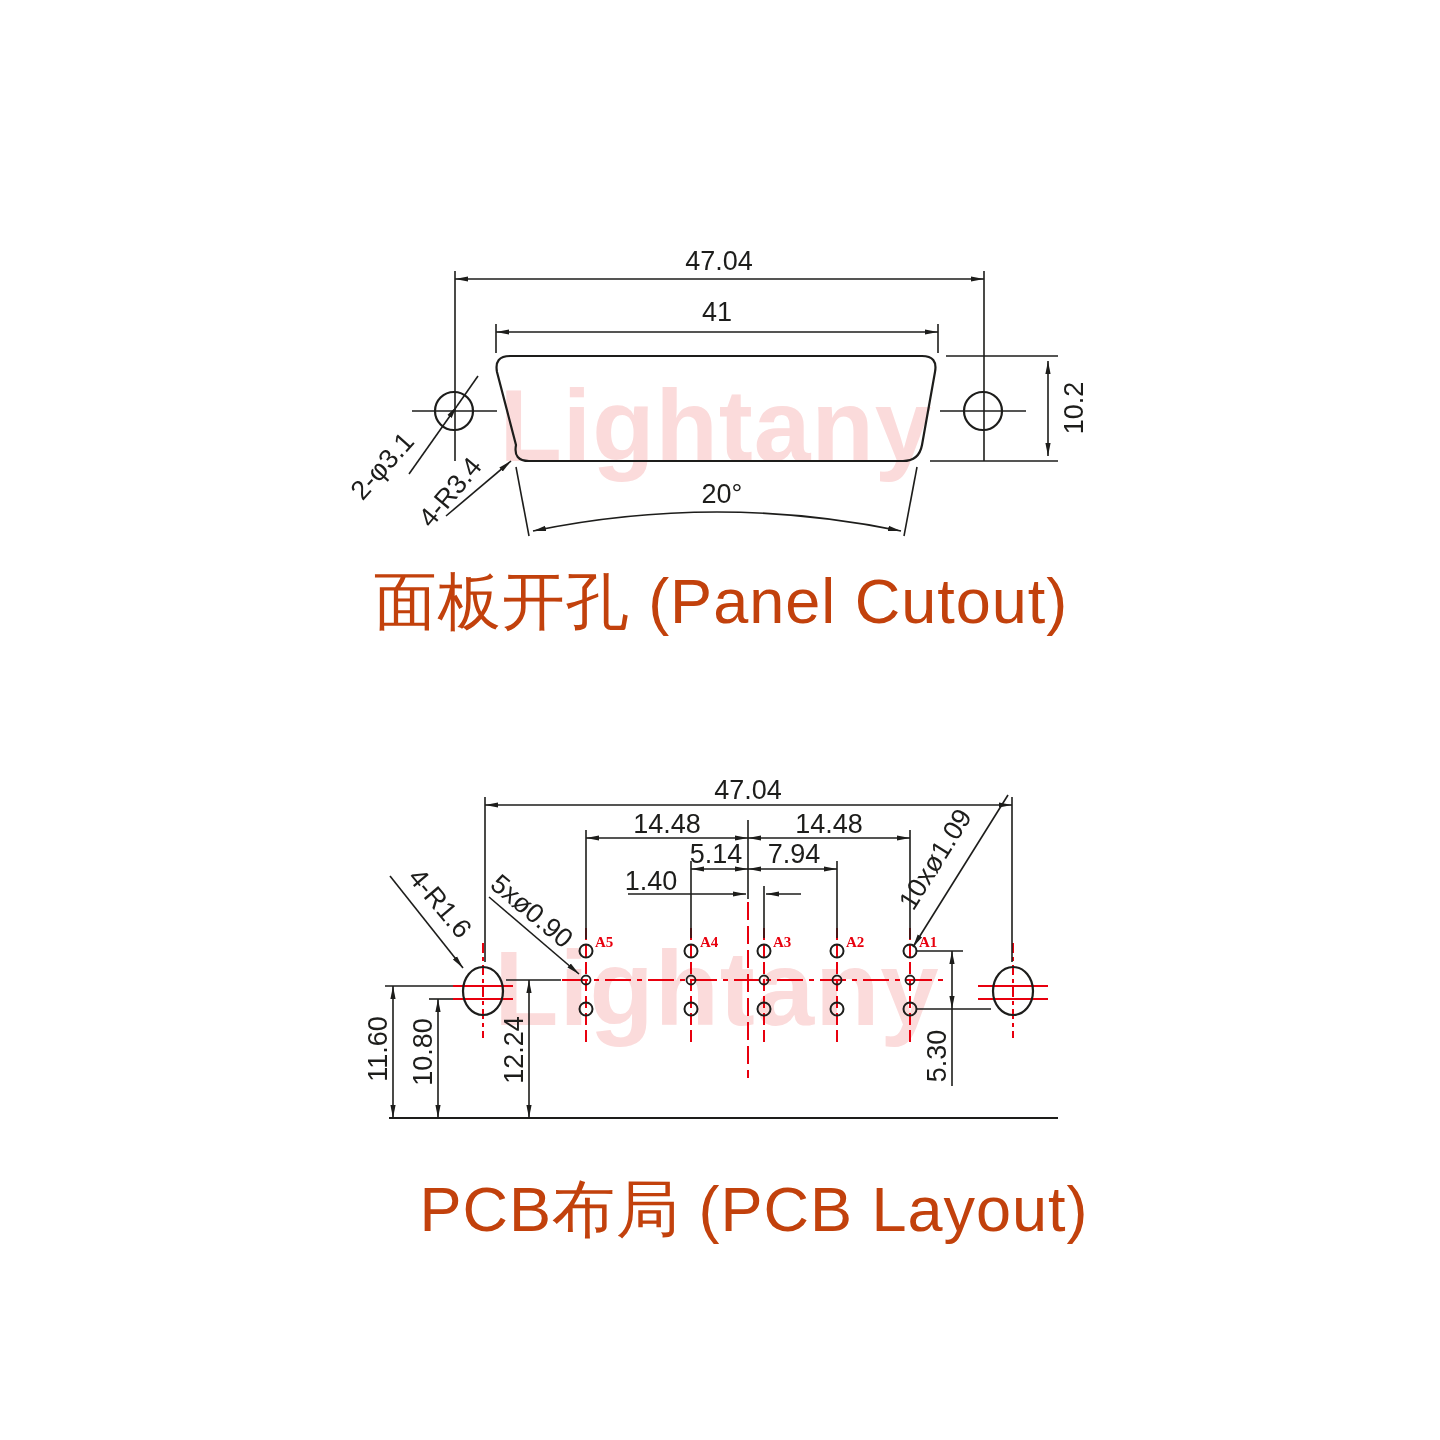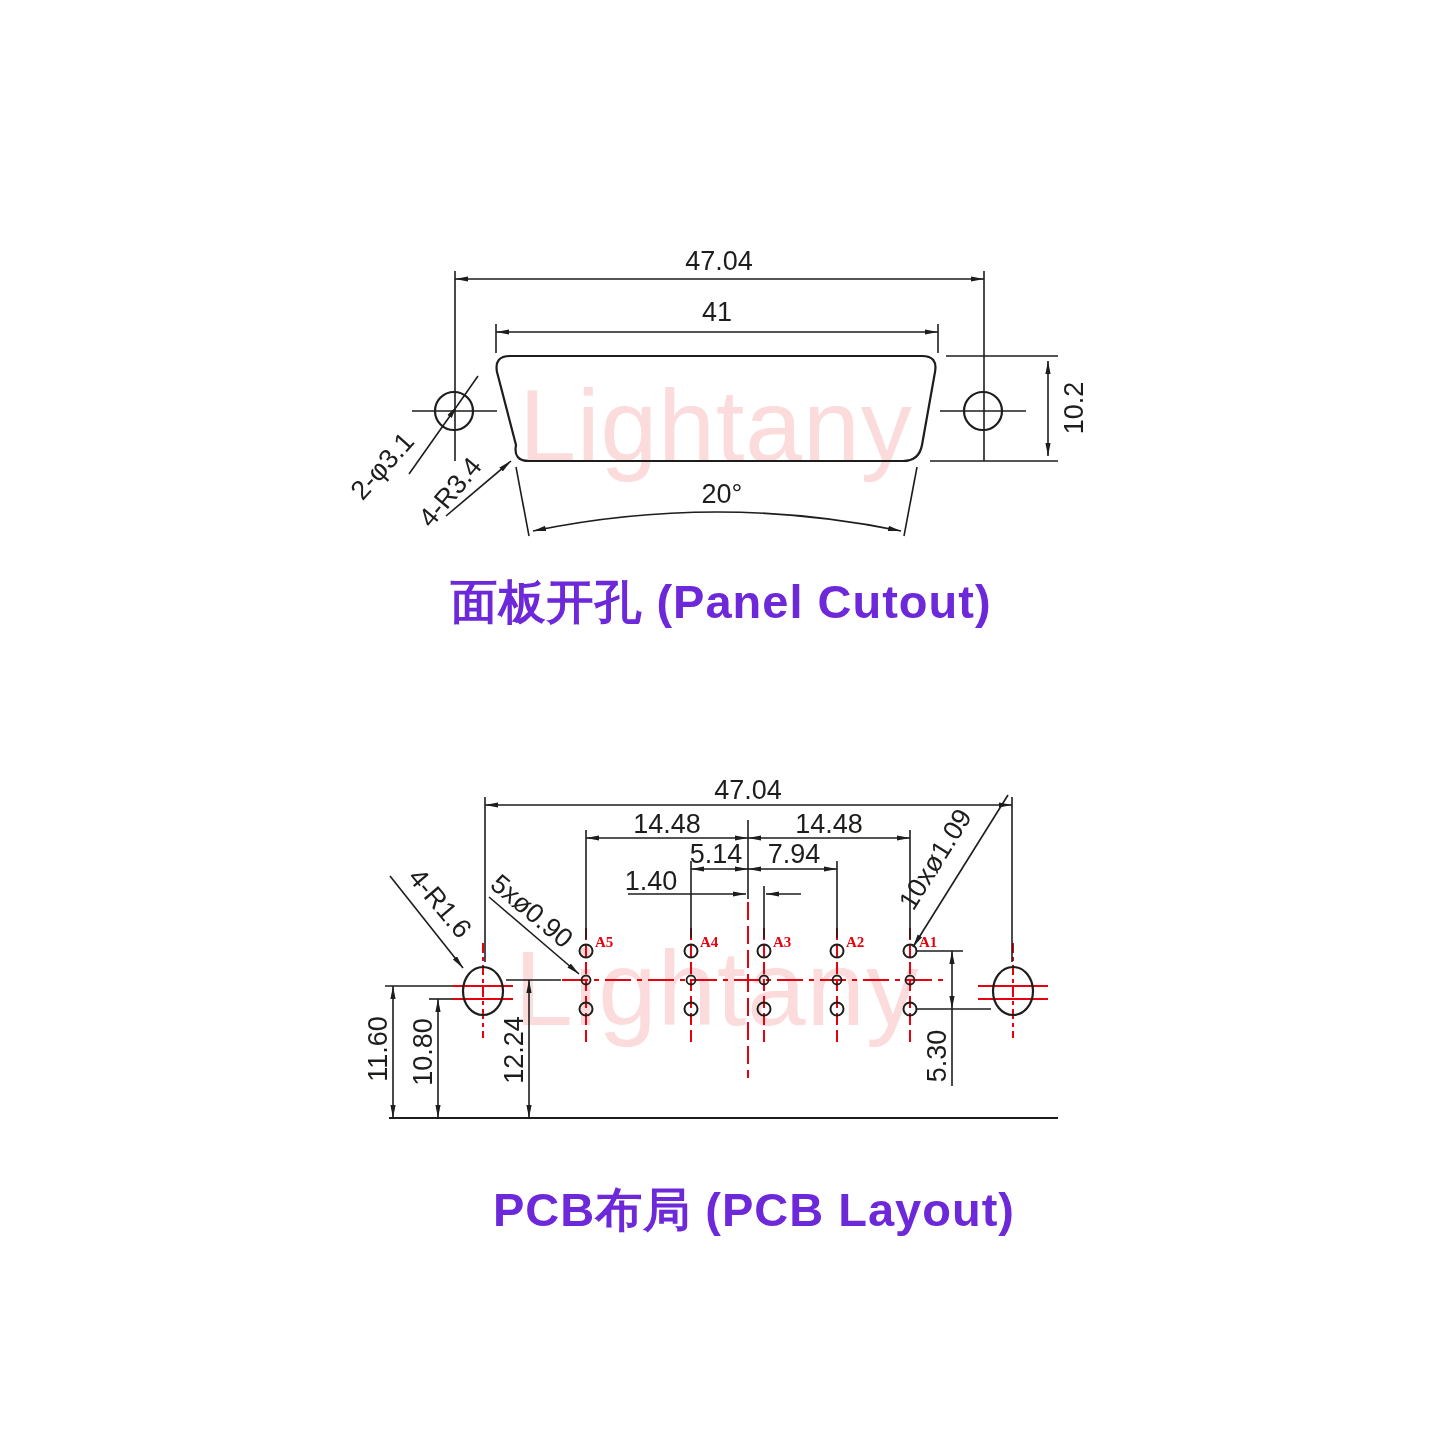--- a/index.html
+++ b/index.html
@@ -1,24 +1,24 @@
 <!DOCTYPE html>
 <html><head>
 <meta charset="utf-8">
 <style>
   html,body{margin:0;padding:0;background:#ffffff;}
   .canvas{position:relative;width:1440px;height:1440px;background:#ffffff;overflow:hidden;
           font-family:"Liberation Sans",sans-serif;}
-  .wm{position:absolute;transform:translate(-50%,-50%);font-weight:400;color:#fbdbdb;
+  .wm{position:absolute;transform:translate(-50%,-50%);font-weight:700;color:#fbdbdb;
       white-space:nowrap;user-select:none;letter-spacing:1px;}
   .wm1{left:716px;top:426px;font-size:102px;}
   .wm2{left:717px;top:989px;font-size:105px;}
   svg.draw{position:absolute;left:0;top:0;}
-  .title{position:absolute;transform:translate(-50%,-50%);font-size:47px;font-weight:700;
-         color:#6d28d9;white-space:nowrap;letter-spacing:1px;}
+  .title{position:absolute;transform:translate(-50%,-50%);font-size:63px;font-weight:400;
+         color:#c2410c;white-space:nowrap;letter-spacing:1px;}
   .t1{left:721px;top:602px;}
   .t2{left:721px;top:1210px;margin-left:33px;}
   text{font-family:"Liberation Sans",sans-serif;font-size:27px;fill:#1d1d1b;stroke:none;}
   text.pin{font-family:"Liberation Serif",serif;font-weight:bold;font-size:15px;fill:#e8000e;}
 </style>
 </head>
 <body>
 
 <div class="canvas">
 

